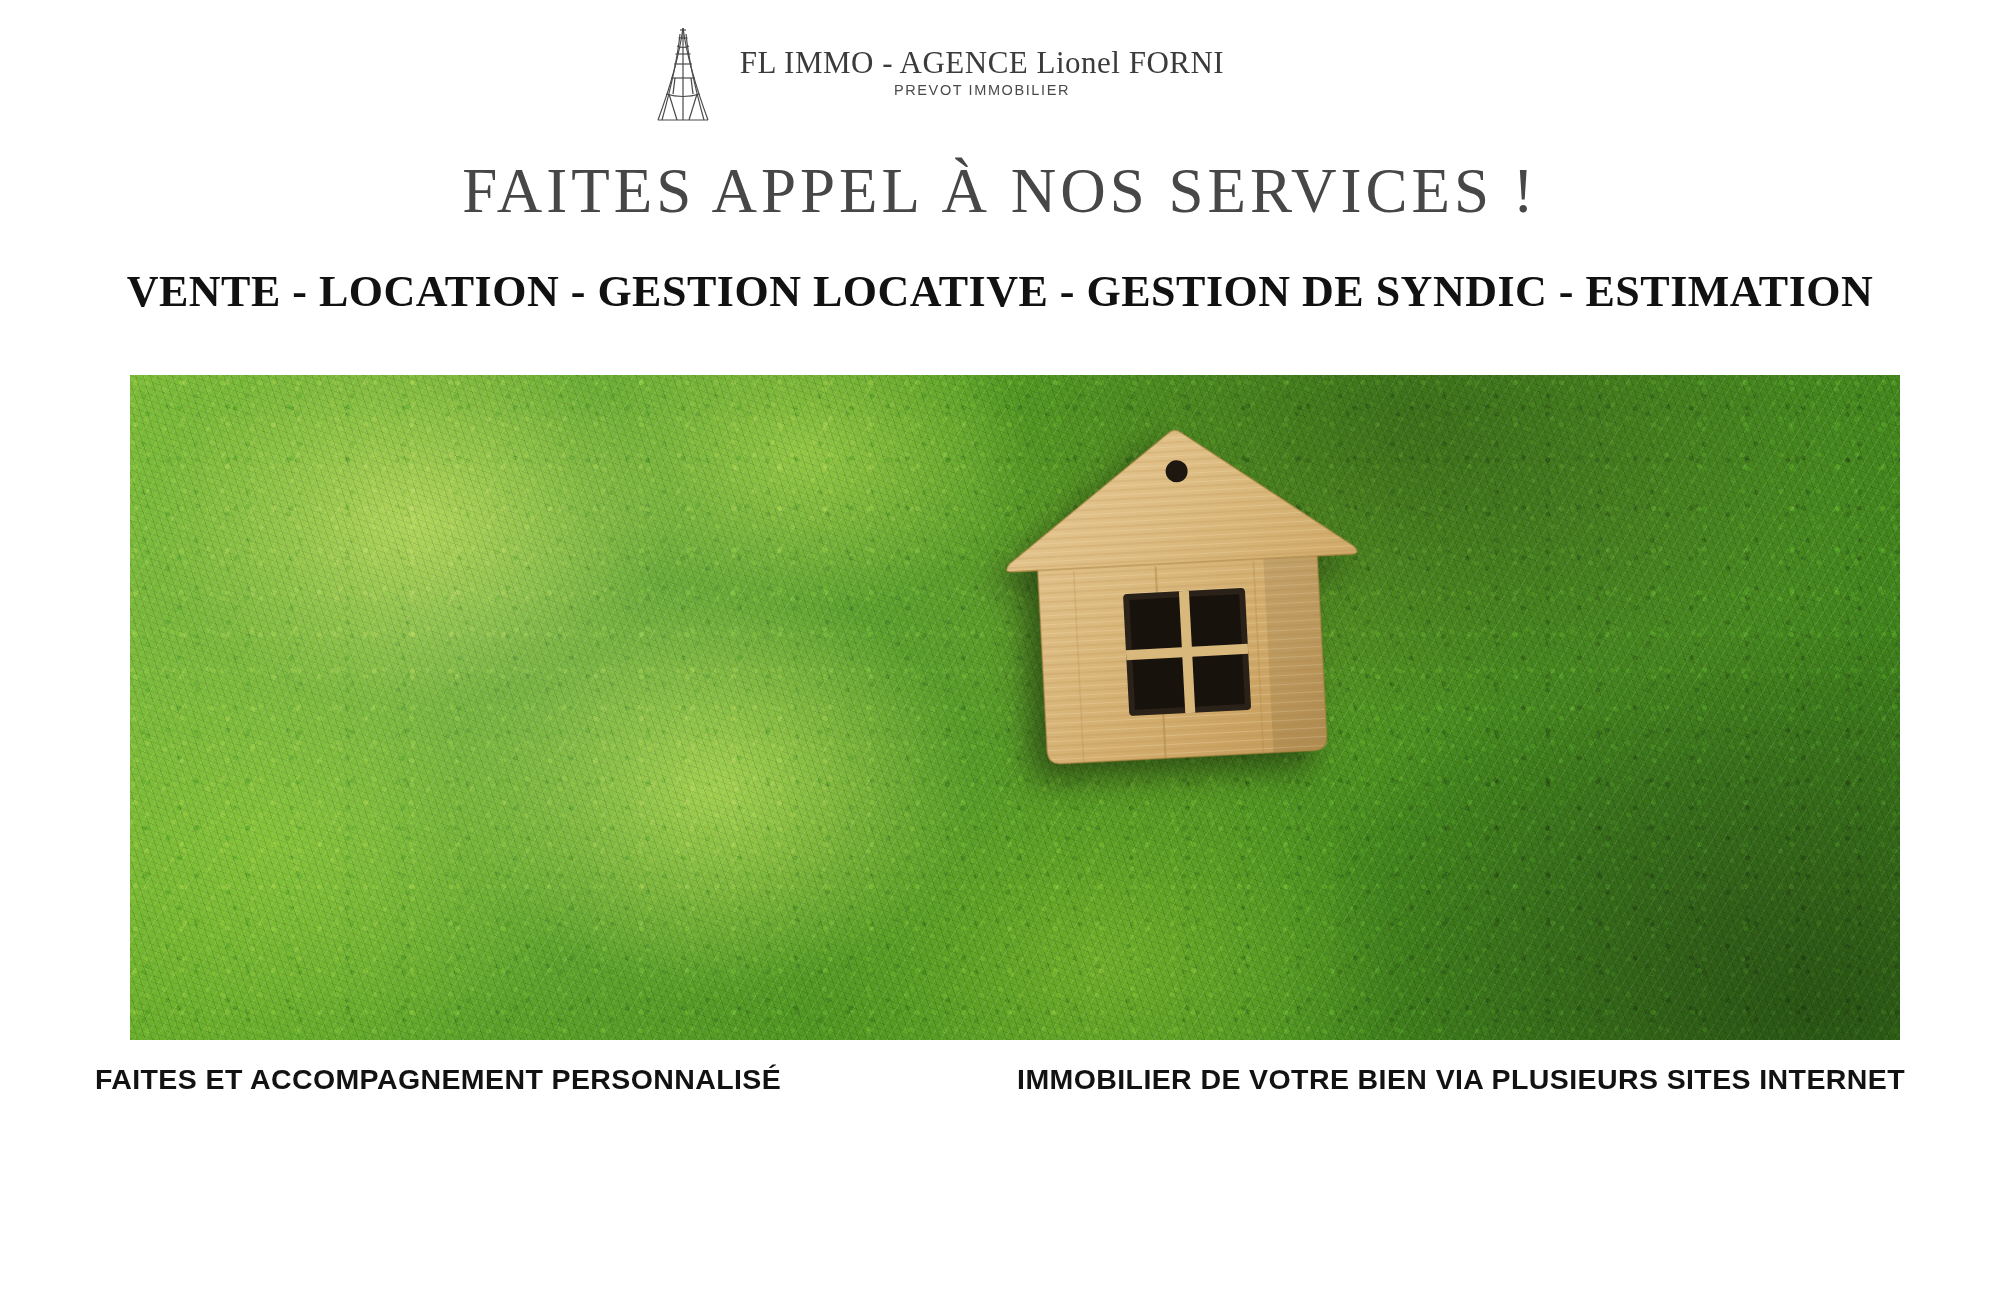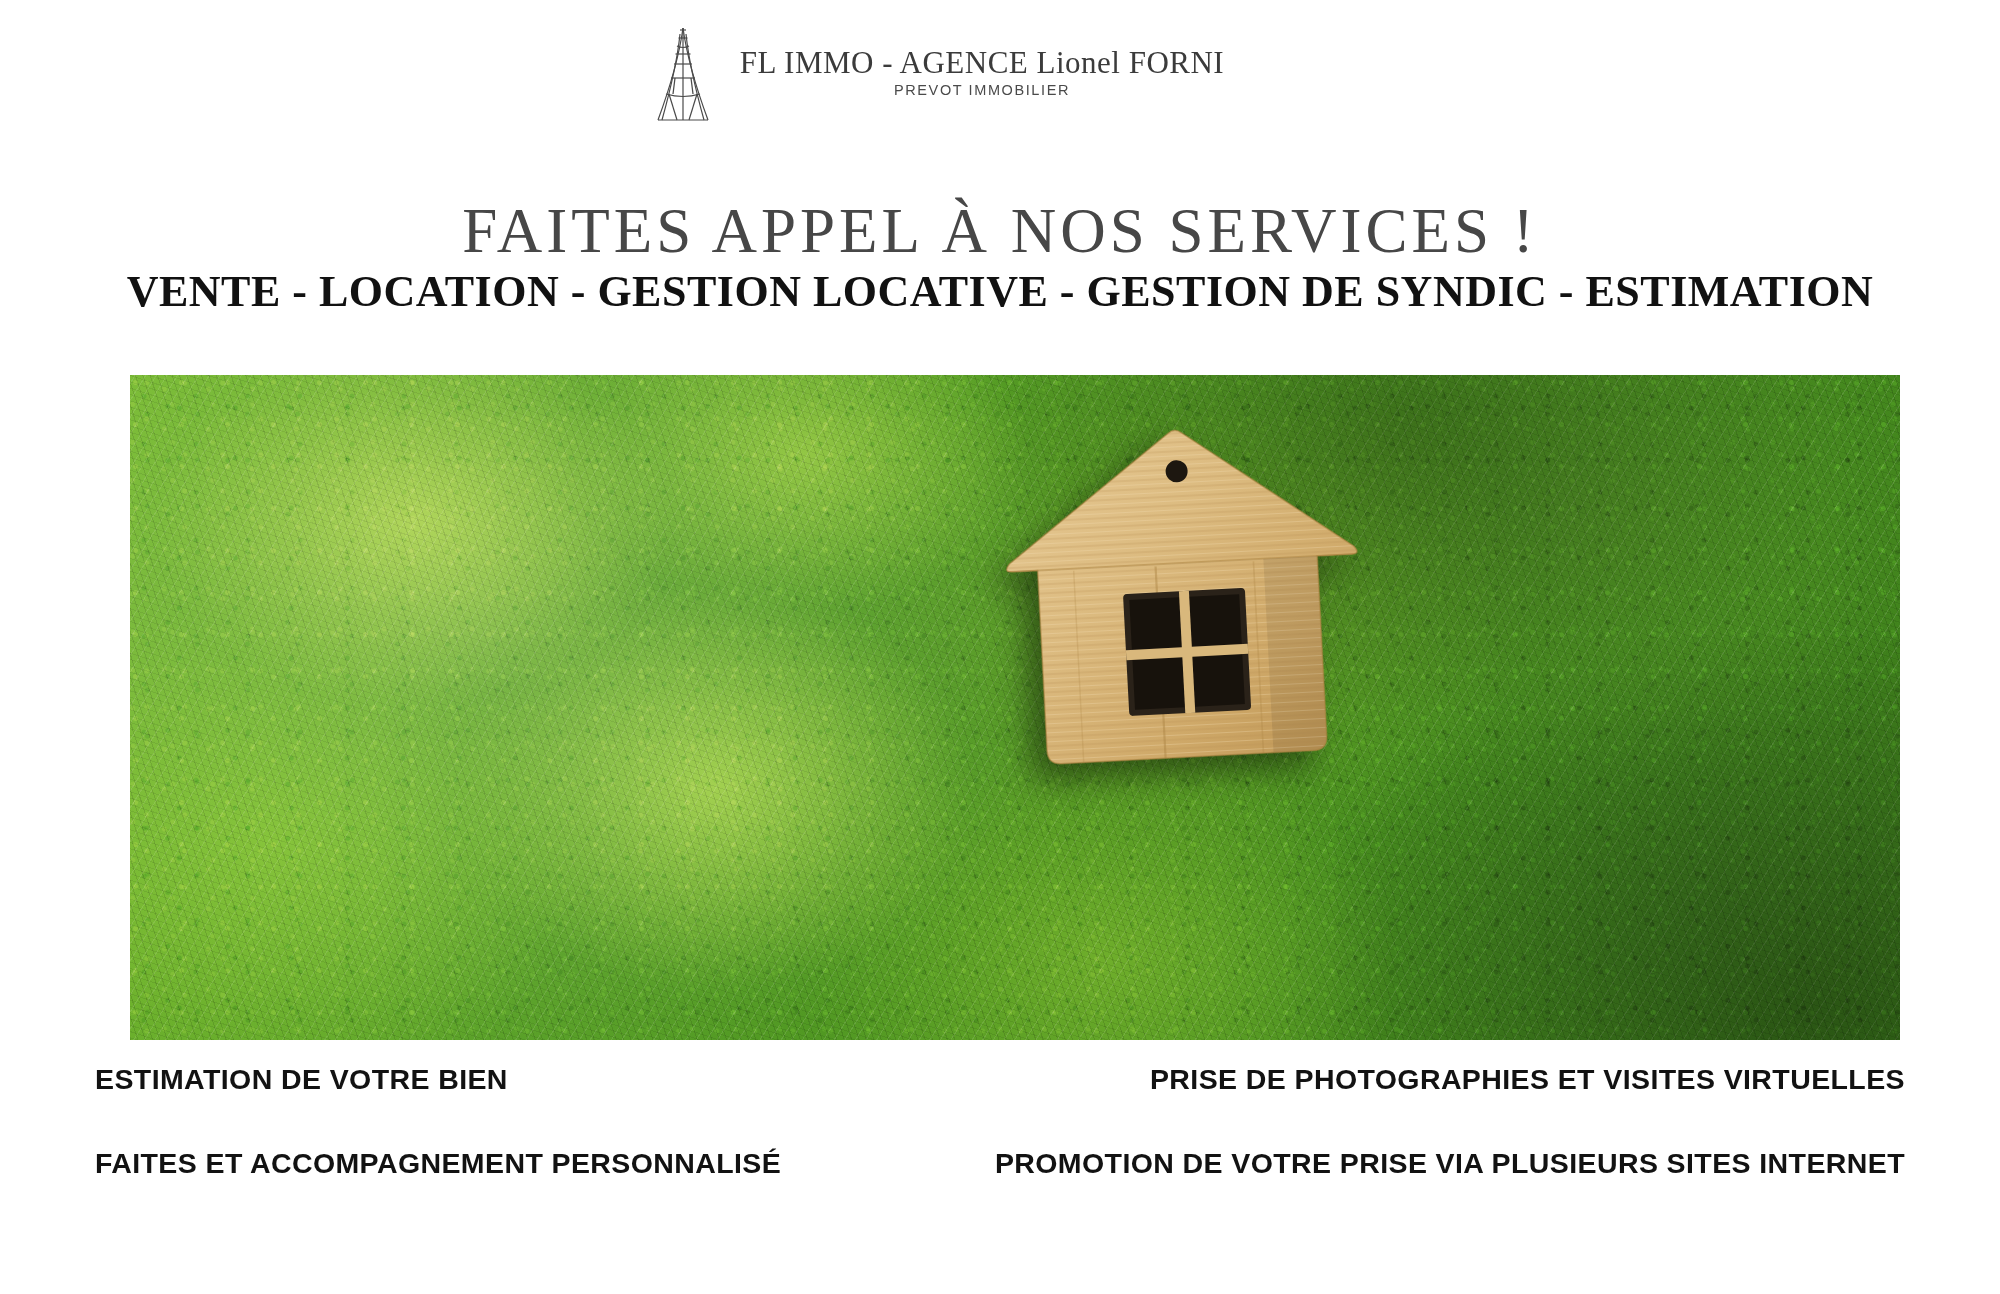--- a/index.html
+++ b/index.html
@@ -64,21 +64,20 @@
     top: 160px;
     left: 0;
     width: 2000px;
     text-align: center;
     font-family: "Liberation Serif", serif;
     font-size: 63px;
     letter-spacing: 4px;
     color: #474747;
     line-height: 1;
     white-space: nowrap;
-    margin-top: 40px;
   }
   .subheadline {
     position: absolute;
     top: 270px;
     left: 0;
     width: 2000px;
     text-align: center;
     font-family: "Liberation Serif", serif;
     font-size: 44px;
     letter-spacing: 0.5px;
@@ -269,20 +268,16 @@
           <rect x="174" y="178" width="10" height="122" fill="#d9b87c"></rect>
           <rect x="118" y="234" width="122" height="10" fill="#d9b87c"></rect>
         </g>
       </g>
     </svg>
   </div>
 </div>
 
 <div class="bullets">
   <div class="bullet-row">
-    <span class="bullet-left">ESTIMATION DE VOTRE BIEN</span>
-    <span class="bullet-right">PRISE DE PHOTOGRAPHIES ET VISITES VIRTUELLES</span>
-  </div>
-  <div class="bullet-row">
     <span class="bullet-left">FAITES ET ACCOMPAGNEMENT PERSONNALISÉ</span>
-    <span class="bullet-right">PROMOTION DE VOTRE PRISE VIA PLUSIEURS SITES INTERNET</span>
+    <span class="bullet-right">IMMOBILIER DE VOTRE BIEN VIA PLUSIEURS SITES INTERNET</span>
   </div>
 </div>
 
 </body></html>

